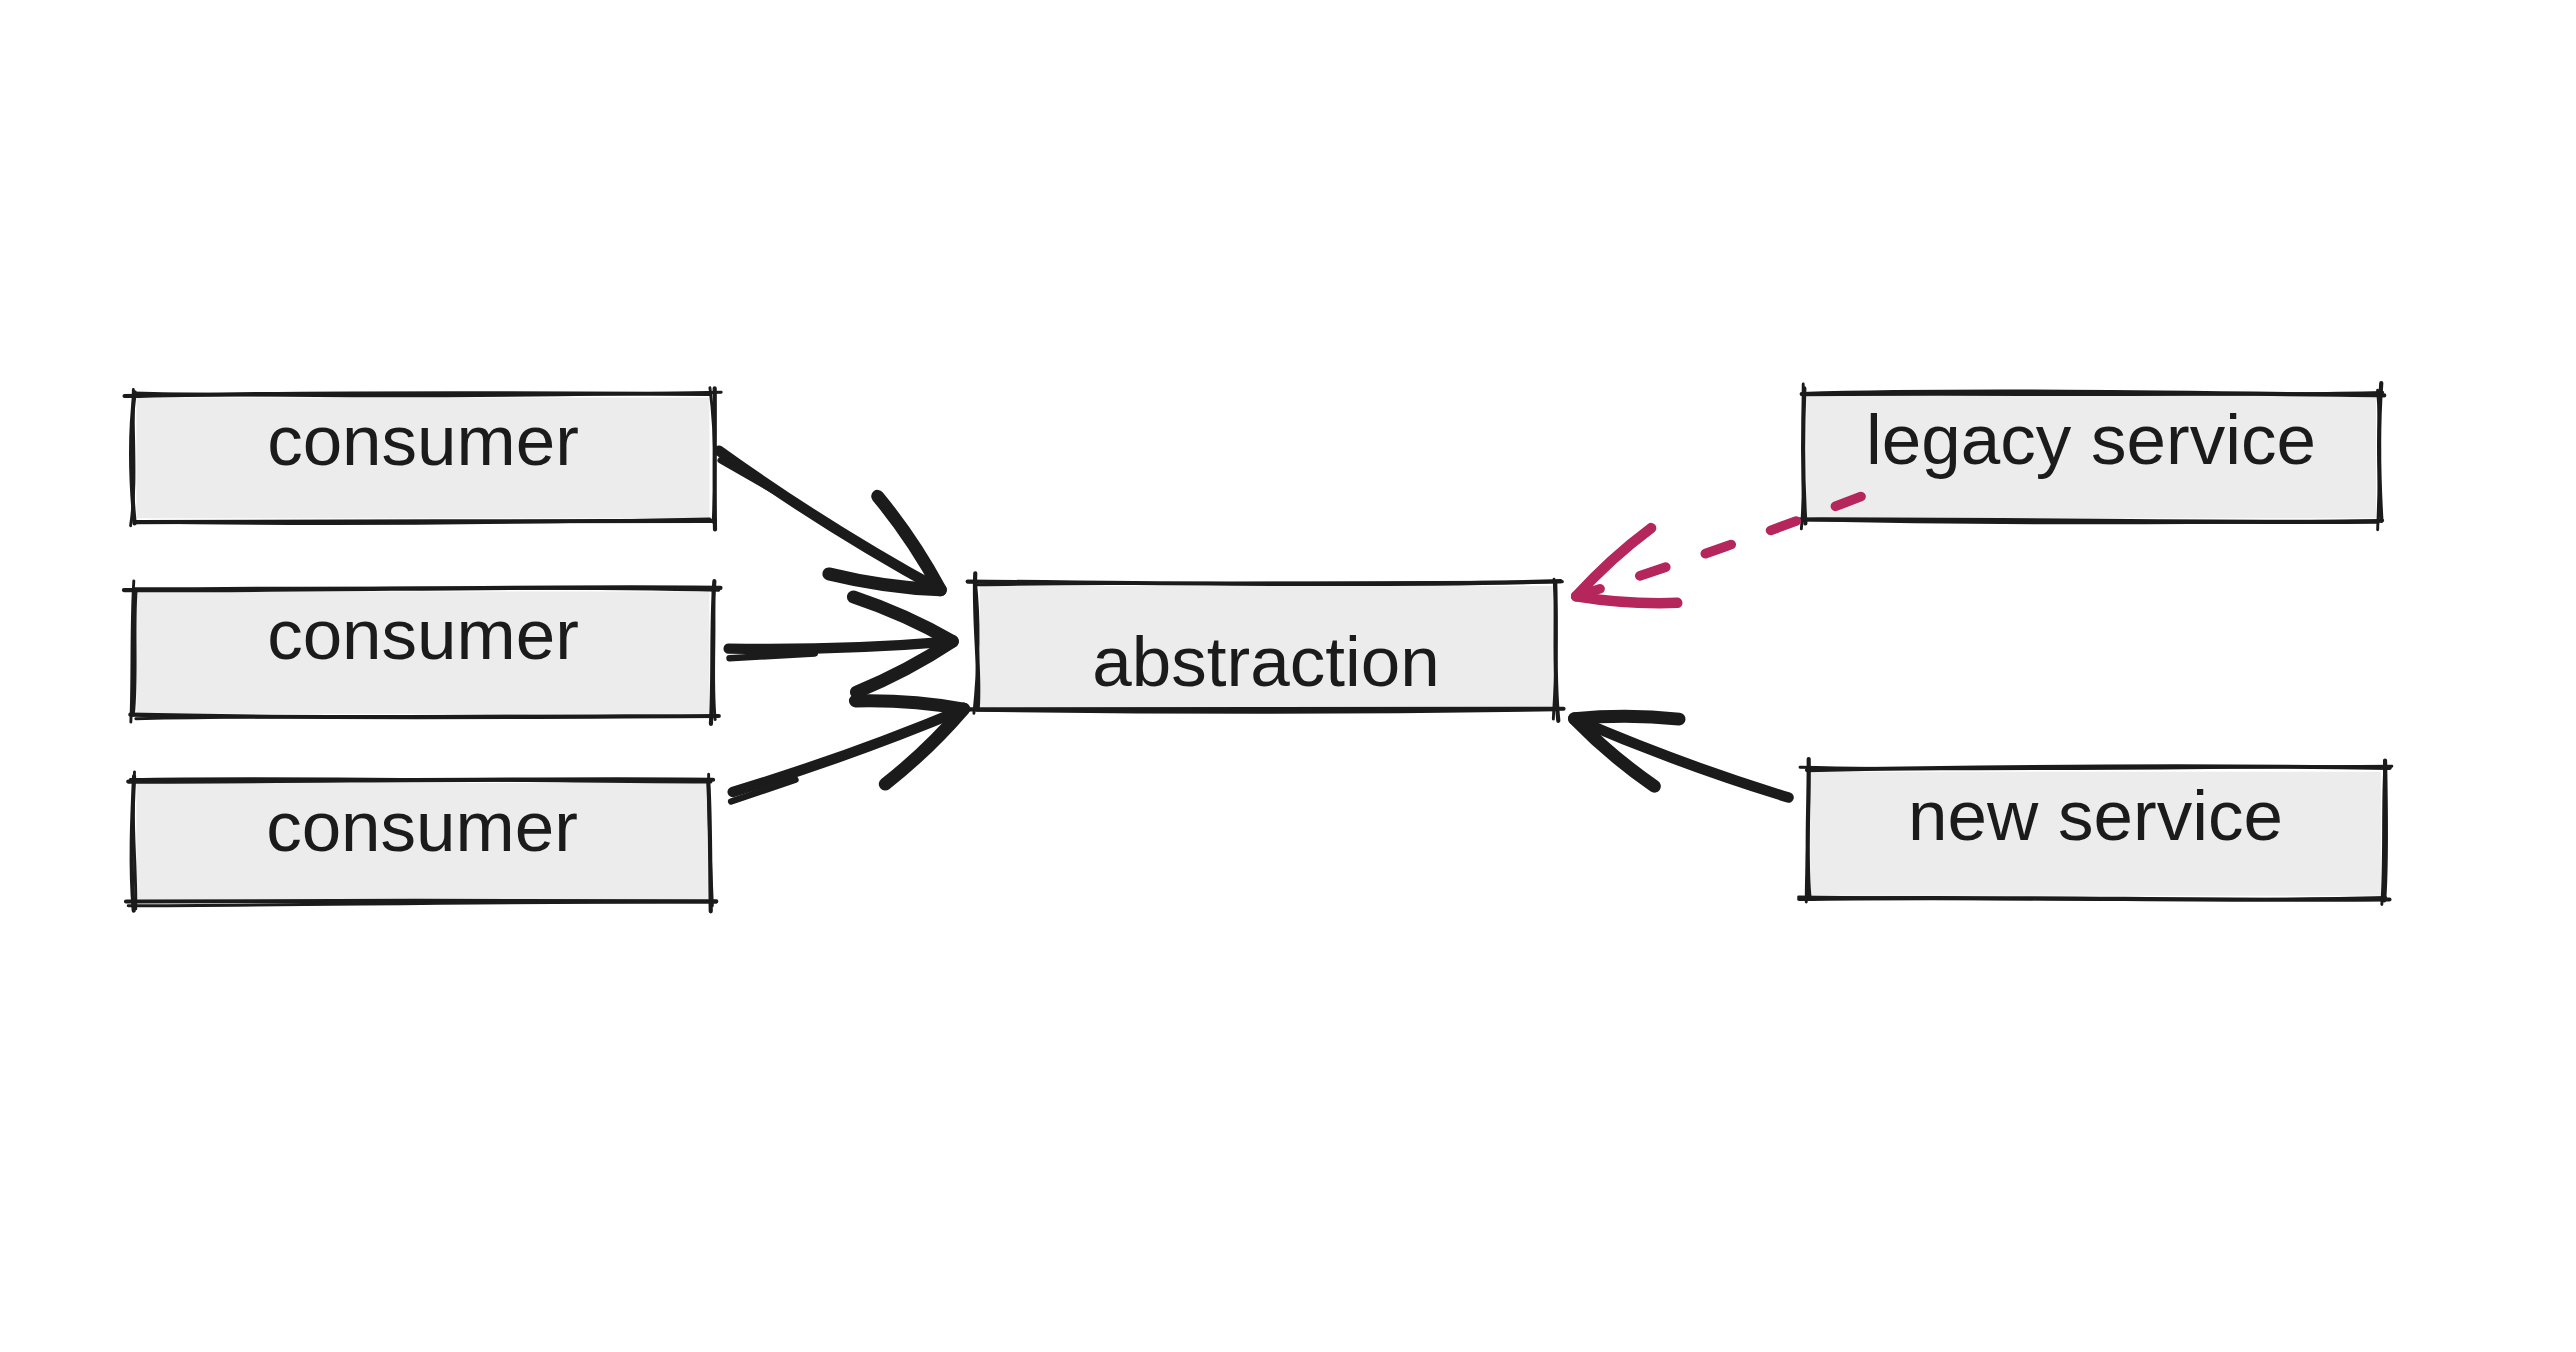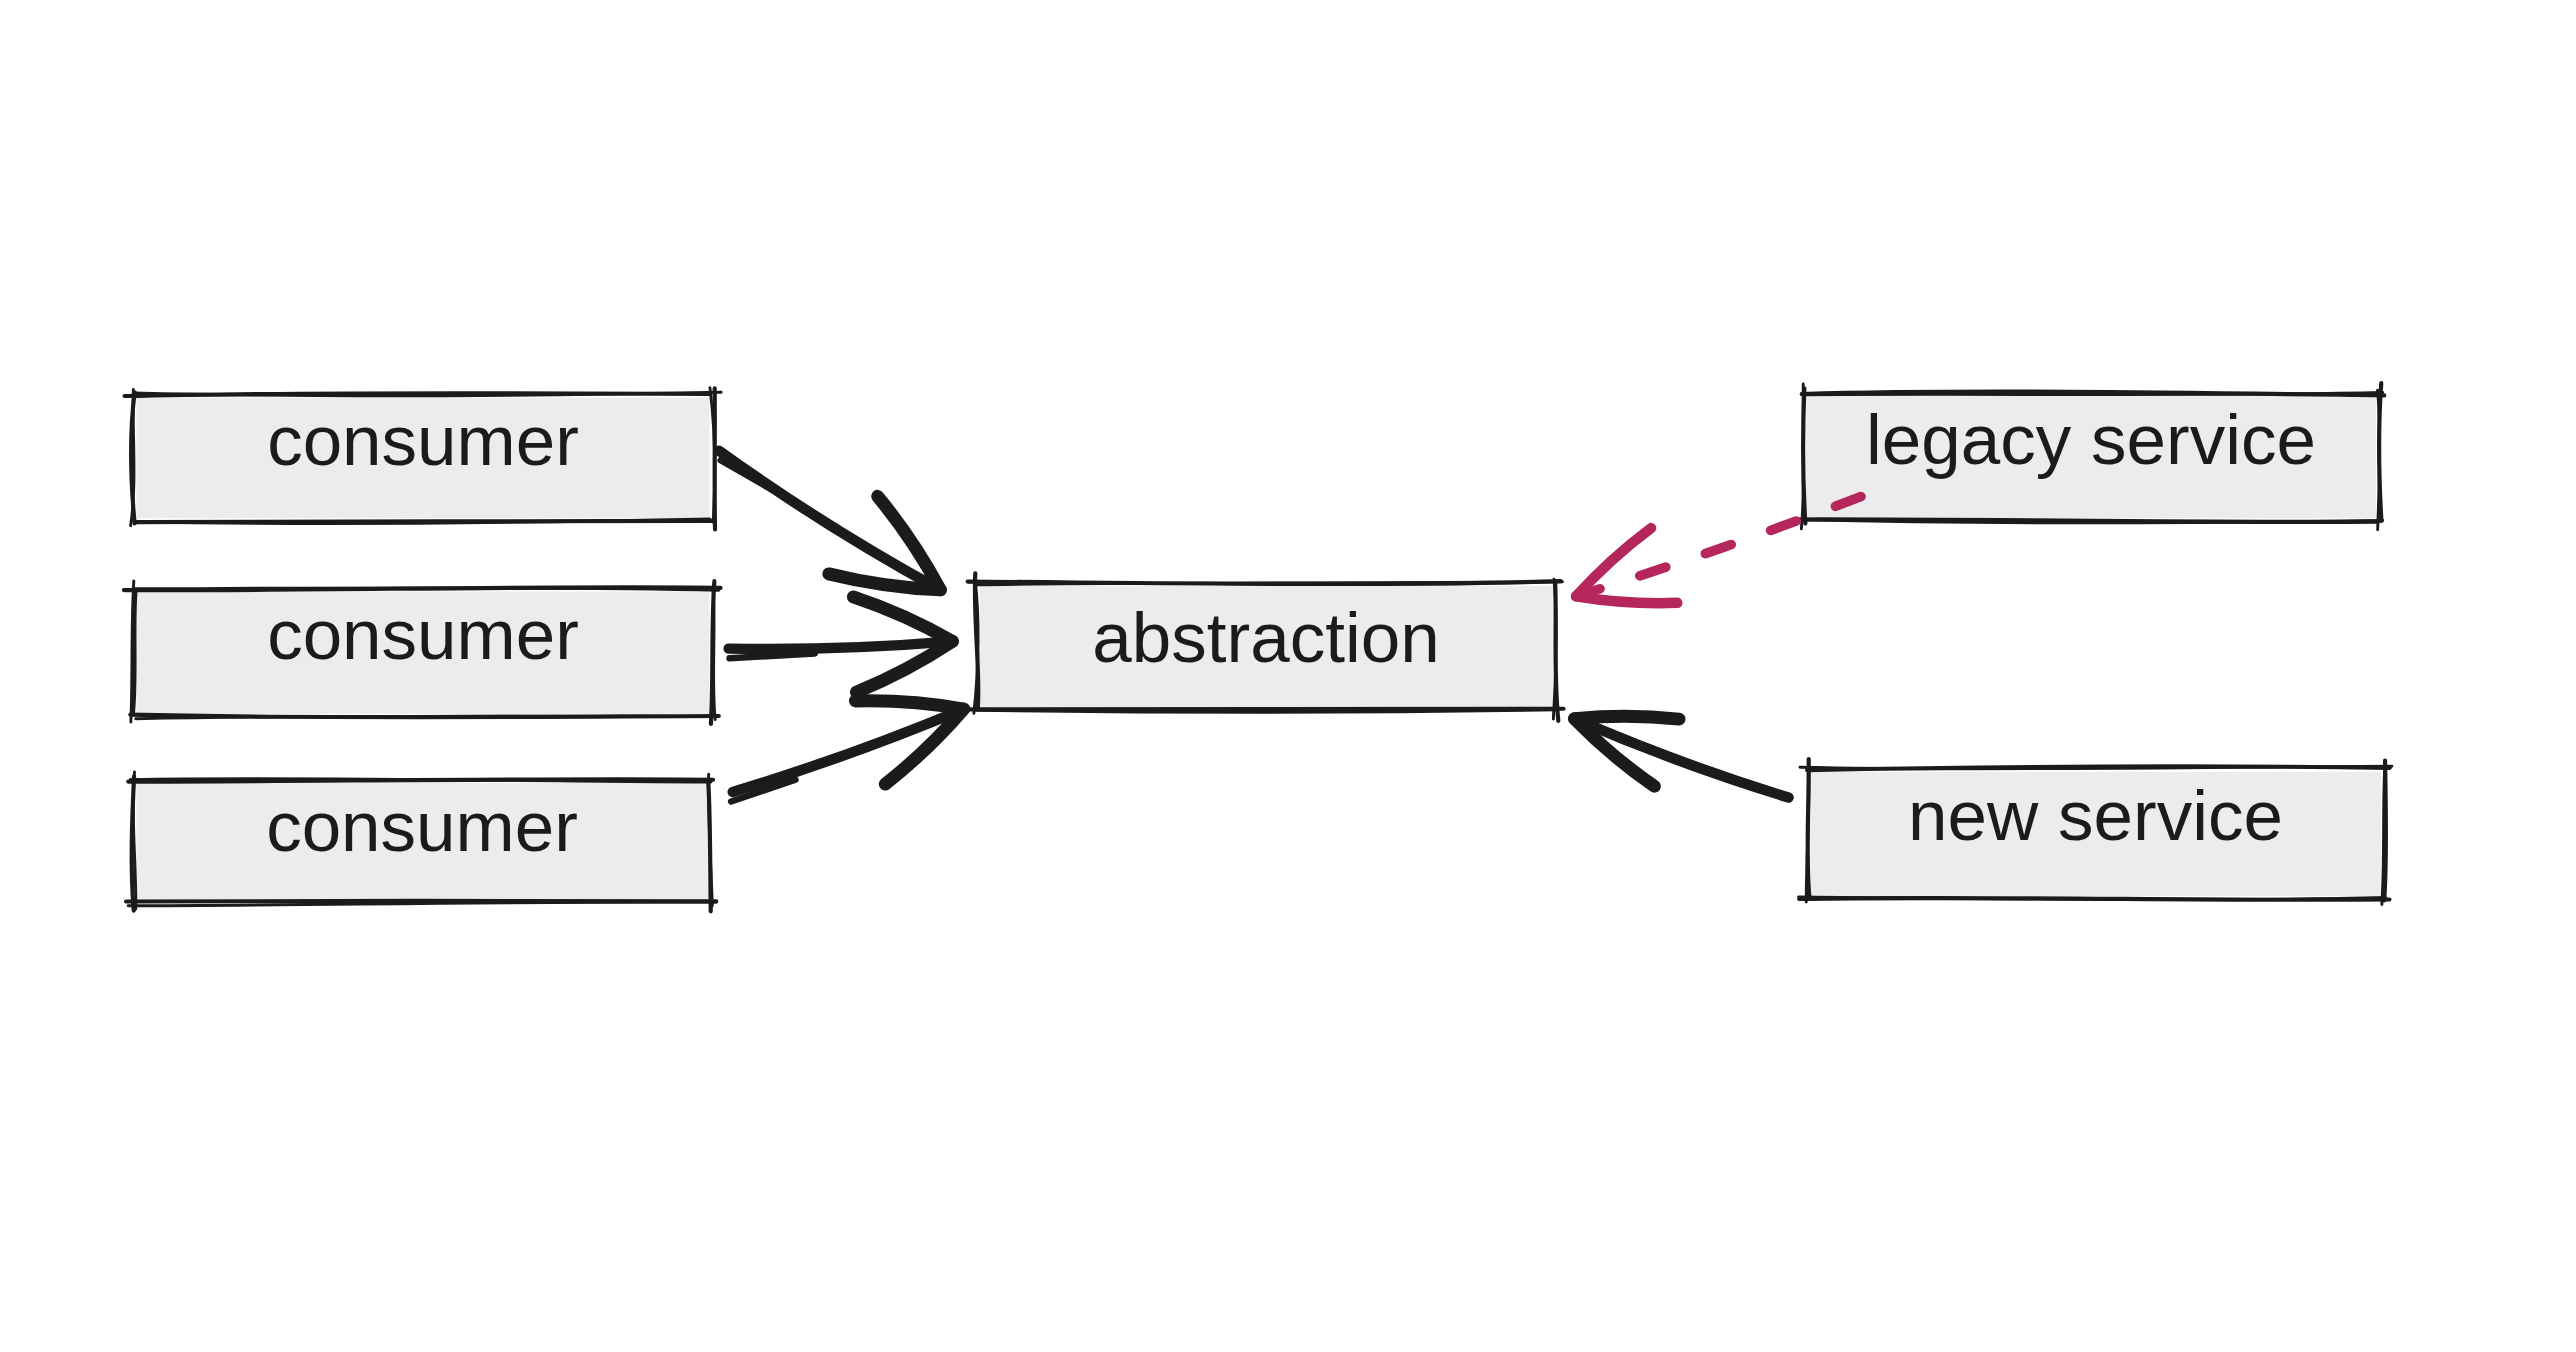--- a/index.html
+++ b/index.html
@@ -113,21 +113,21 @@
 
   <div class="node" style="left:133px;top:394px;width:580px;height:127px">
     <span class="node-label">consumer</span>
   </div>
   <div class="node" style="left:133px;top:588px;width:580px;height:129px">
     <span class="node-label">consumer</span>
   </div>
   <div class="node" style="left:133px;top:780px;width:578px;height:123px">
     <span class="node-label">consumer</span>
   </div>
-  <div class="node" style="left:976px;top:591px;width:580px;height:129px">
+  <div class="node" style="left:976px;top:615px;width:580px;height:129px">
     <span class="node-label">abstraction</span>
   </div>
   <div class="node" style="left:1807px;top:769px;width:577px;height:130px">
     <span class="node-label">new service</span>
   </div>
   <div class="node" style="left:1803px;top:393px;width:576px;height:129px">
     <span class="node-label">legacy service</span>
   </div>
 </div>
 

